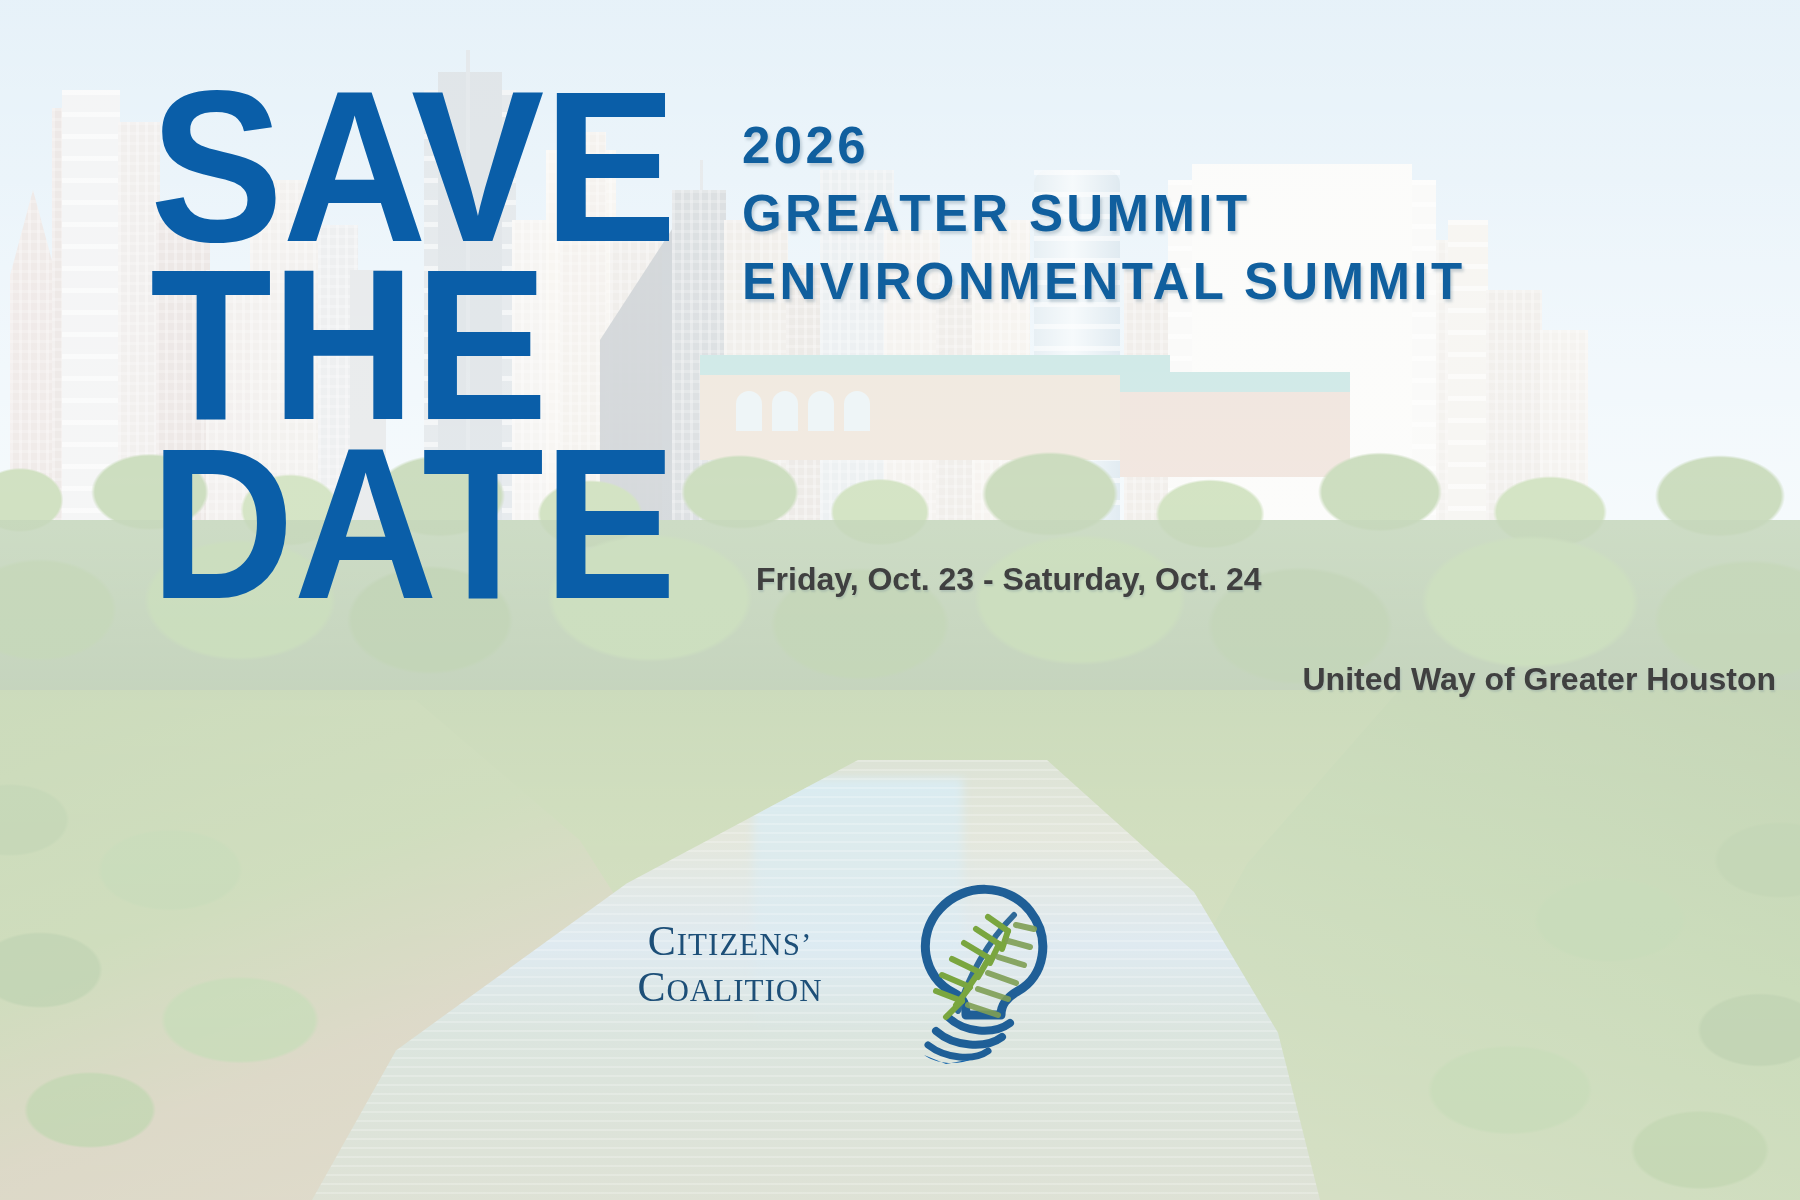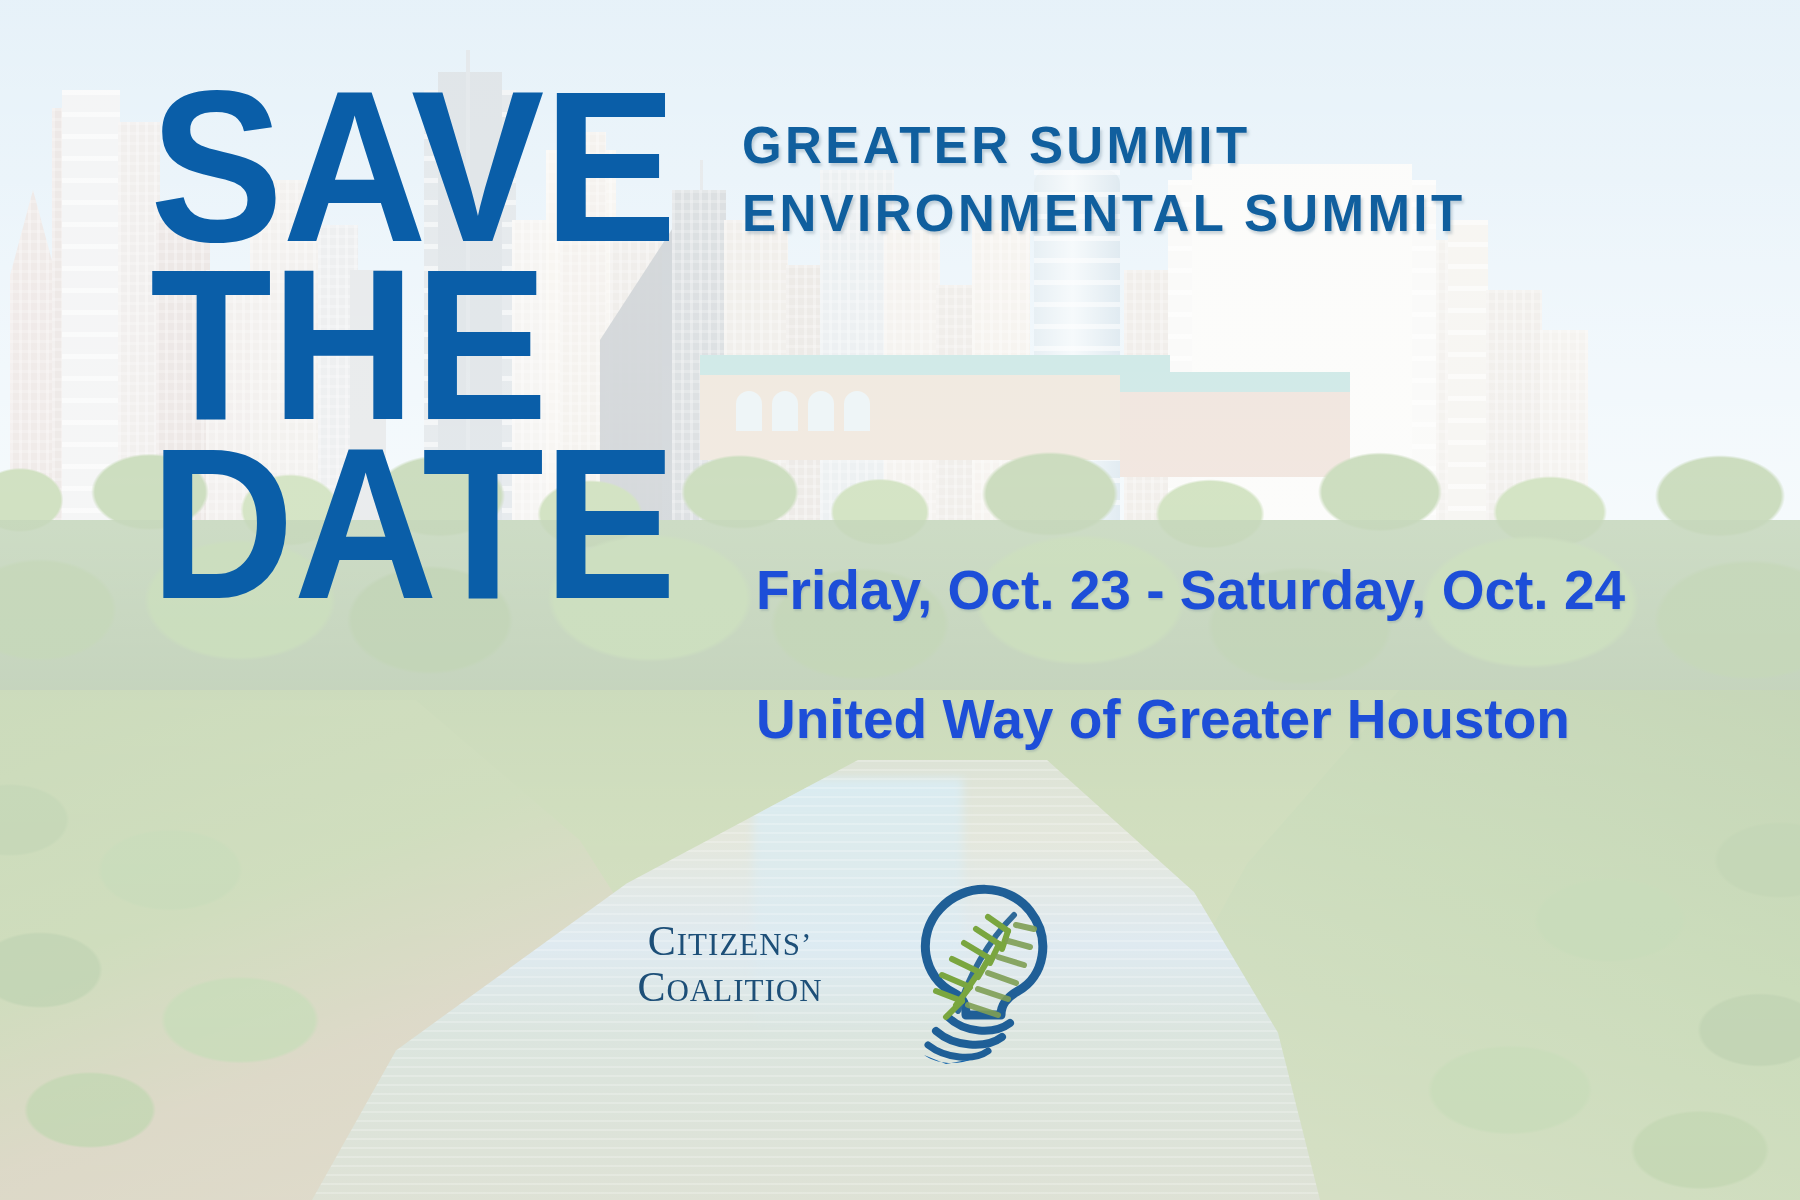--- a/index.html
+++ b/index.html
@@ -172,28 +172,28 @@
     white-space:nowrap;
     text-shadow:2px 3px 3px rgba(90,120,140,.30);
   }
 
   .detailblock{
     position:absolute;left:756px;top:563px;width:1020px;
   }
   .detailblock .dl{
     display:block;
     font-weight:bold;
-    font-size:55px;
+    font-size:32px;
     line-height:1.0;
-    color:#1d4ed8;
+    color:#404040;
     white-space:nowrap;
     text-shadow:1px 2px 2px rgba(90,120,140,.22);
   }
   .detailblock .gap{height:62px;}
-  .detailblock .dl.addr{line-height:1.42;}
+  .detailblock .dl.addr{line-height:1.42;text-align:right;}
 
   
   .logo{
     position:absolute;left:560px;top:862px;width:520px;height:205px;
     display:flex;align-items:center;
   }
   .logo .words{
     width:340px;text-align:center;
     font-family:"Liberation Serif", serif;
     color:#1d4f78;
@@ -345,20 +345,21 @@
     <div class="wash"></div>
   </div>
 
   <div class="savedate">
     <span class="ln">SAVE</span>
     <span class="ln">THE</span>
     <span class="ln">DATE</span>
   </div>
 
   <div class="eventblock">
+    <span class="el">2026</span>
     <span class="el">GREATER SUMMIT</span>
     <span class="el">ENVIRONMENTAL SUMMIT</span>
   </div>
 
   <div class="detailblock">
     <span class="dl">Friday, Oct. 23 - Saturday, Oct. 24</span>
     <div class="gap"></div>
     <span class="dl addr">United Way of Greater Houston</span>
   </div>
 

